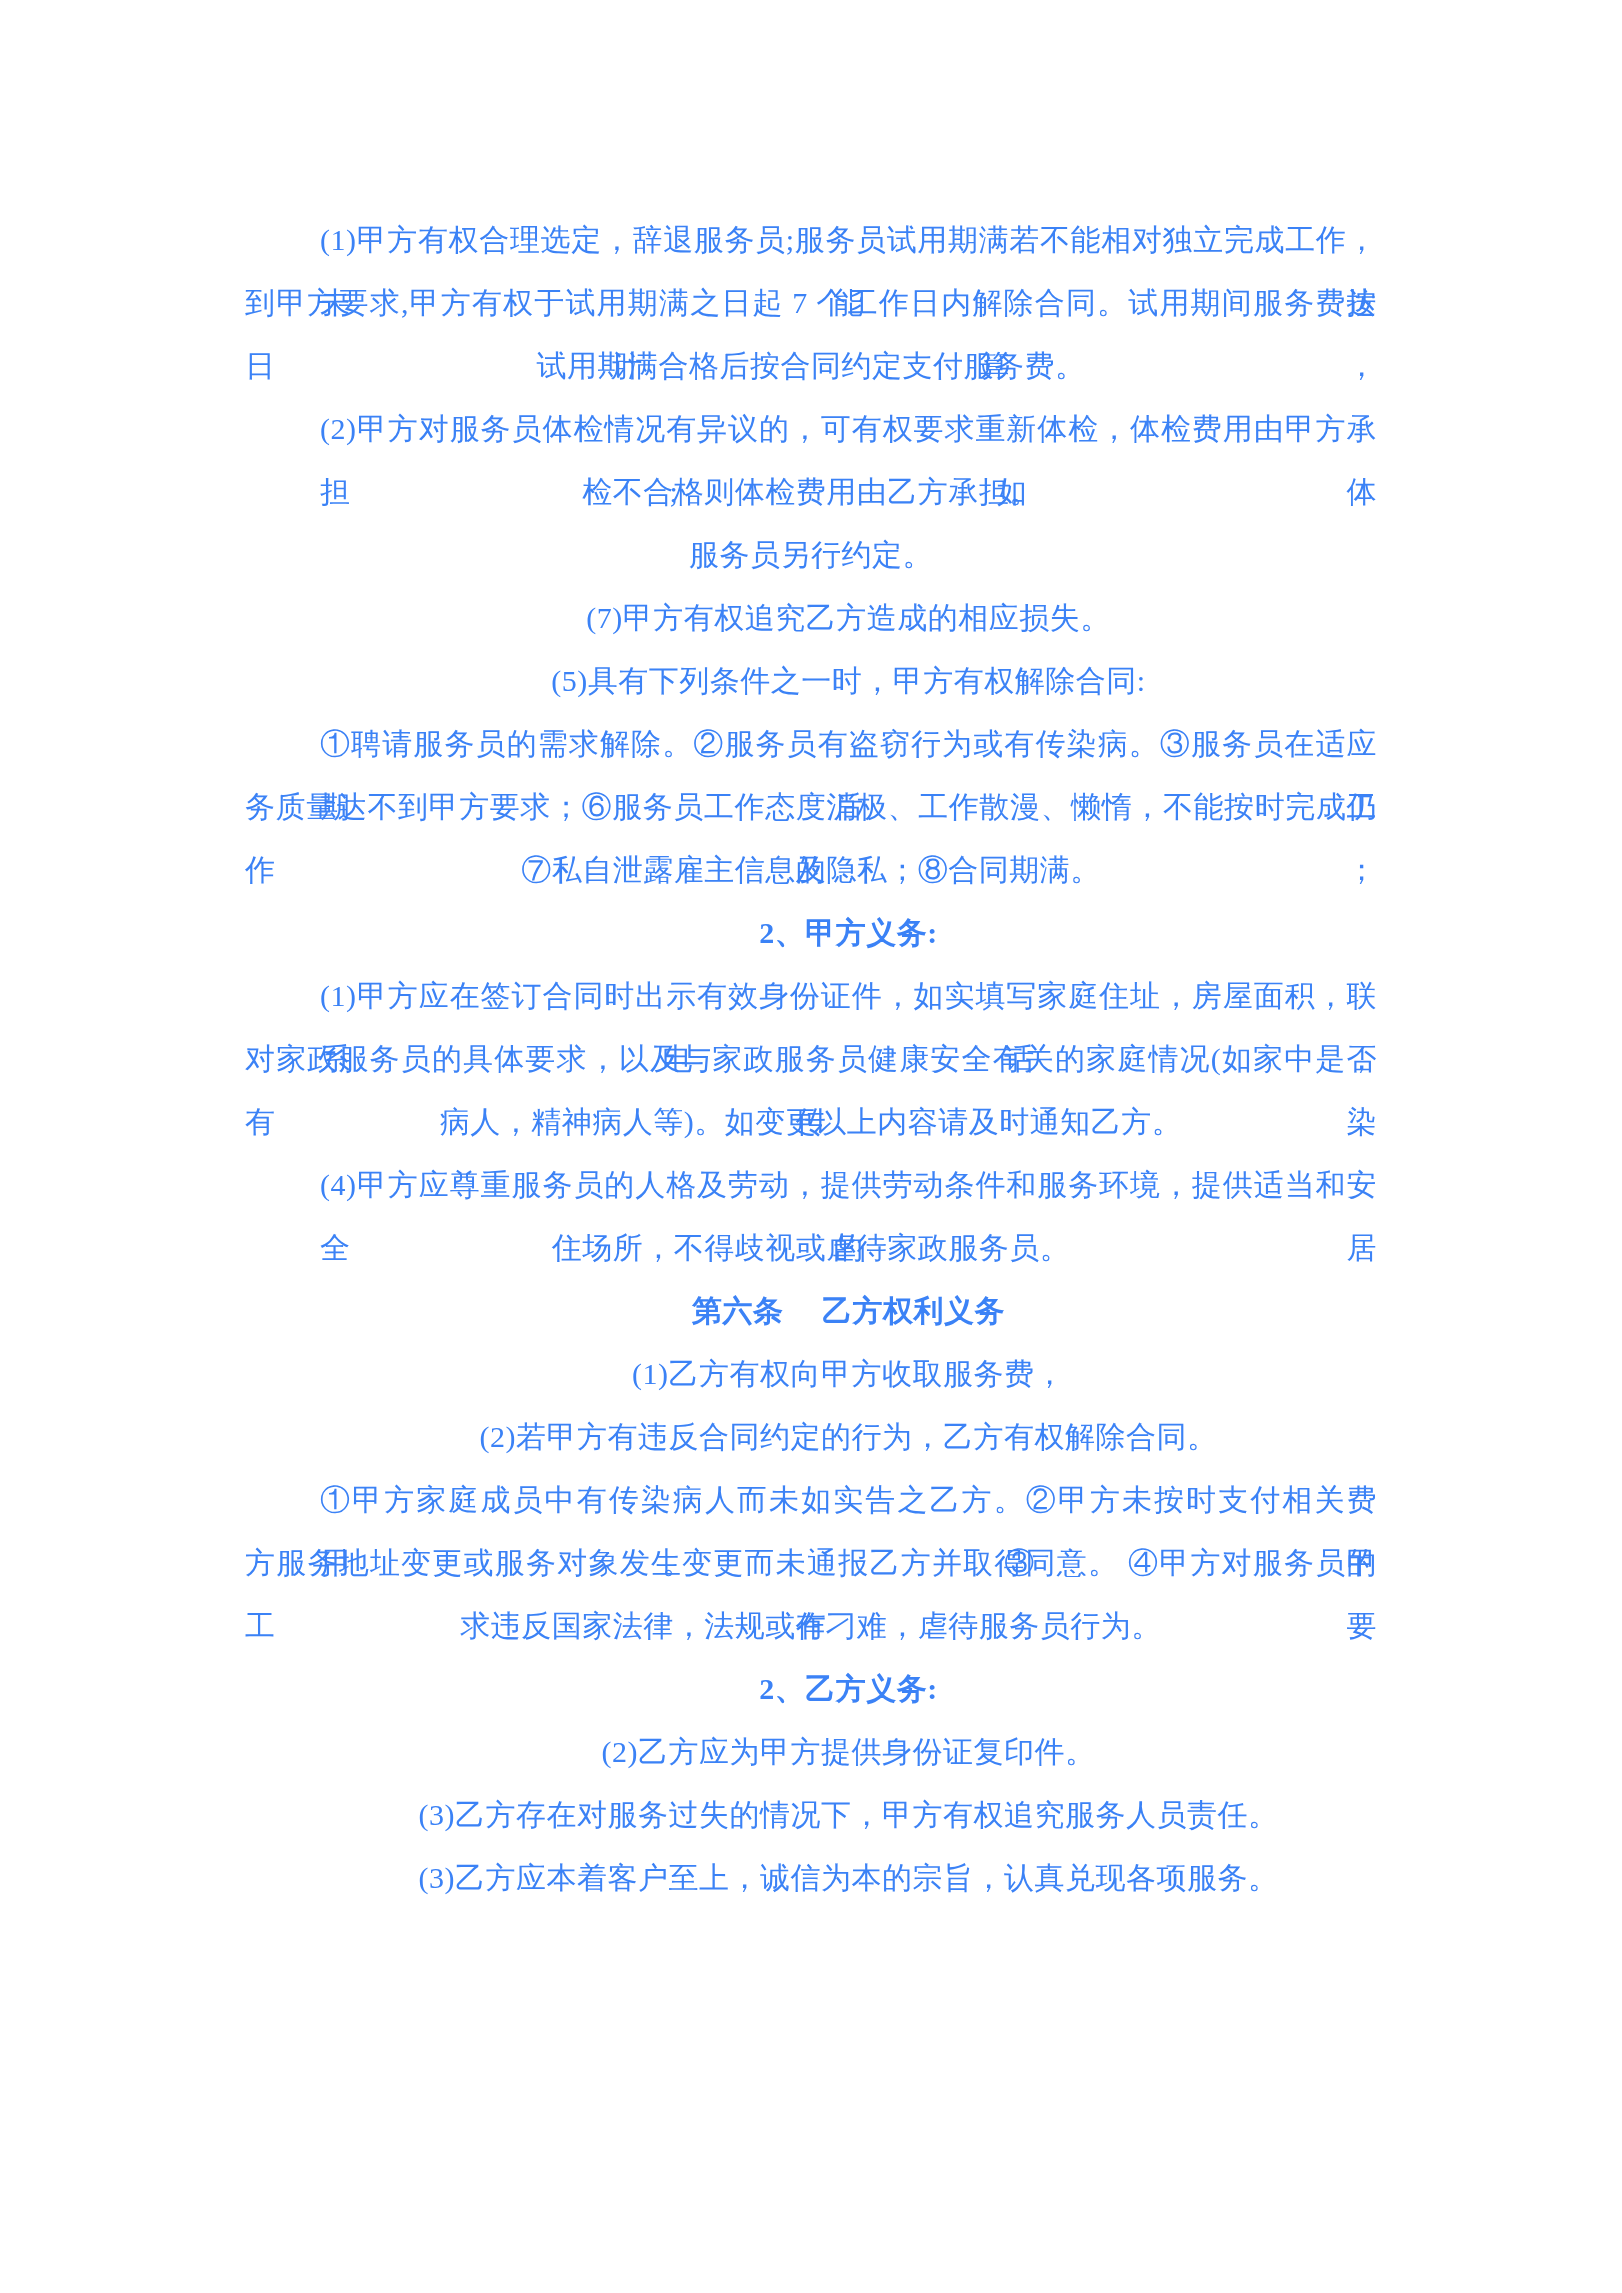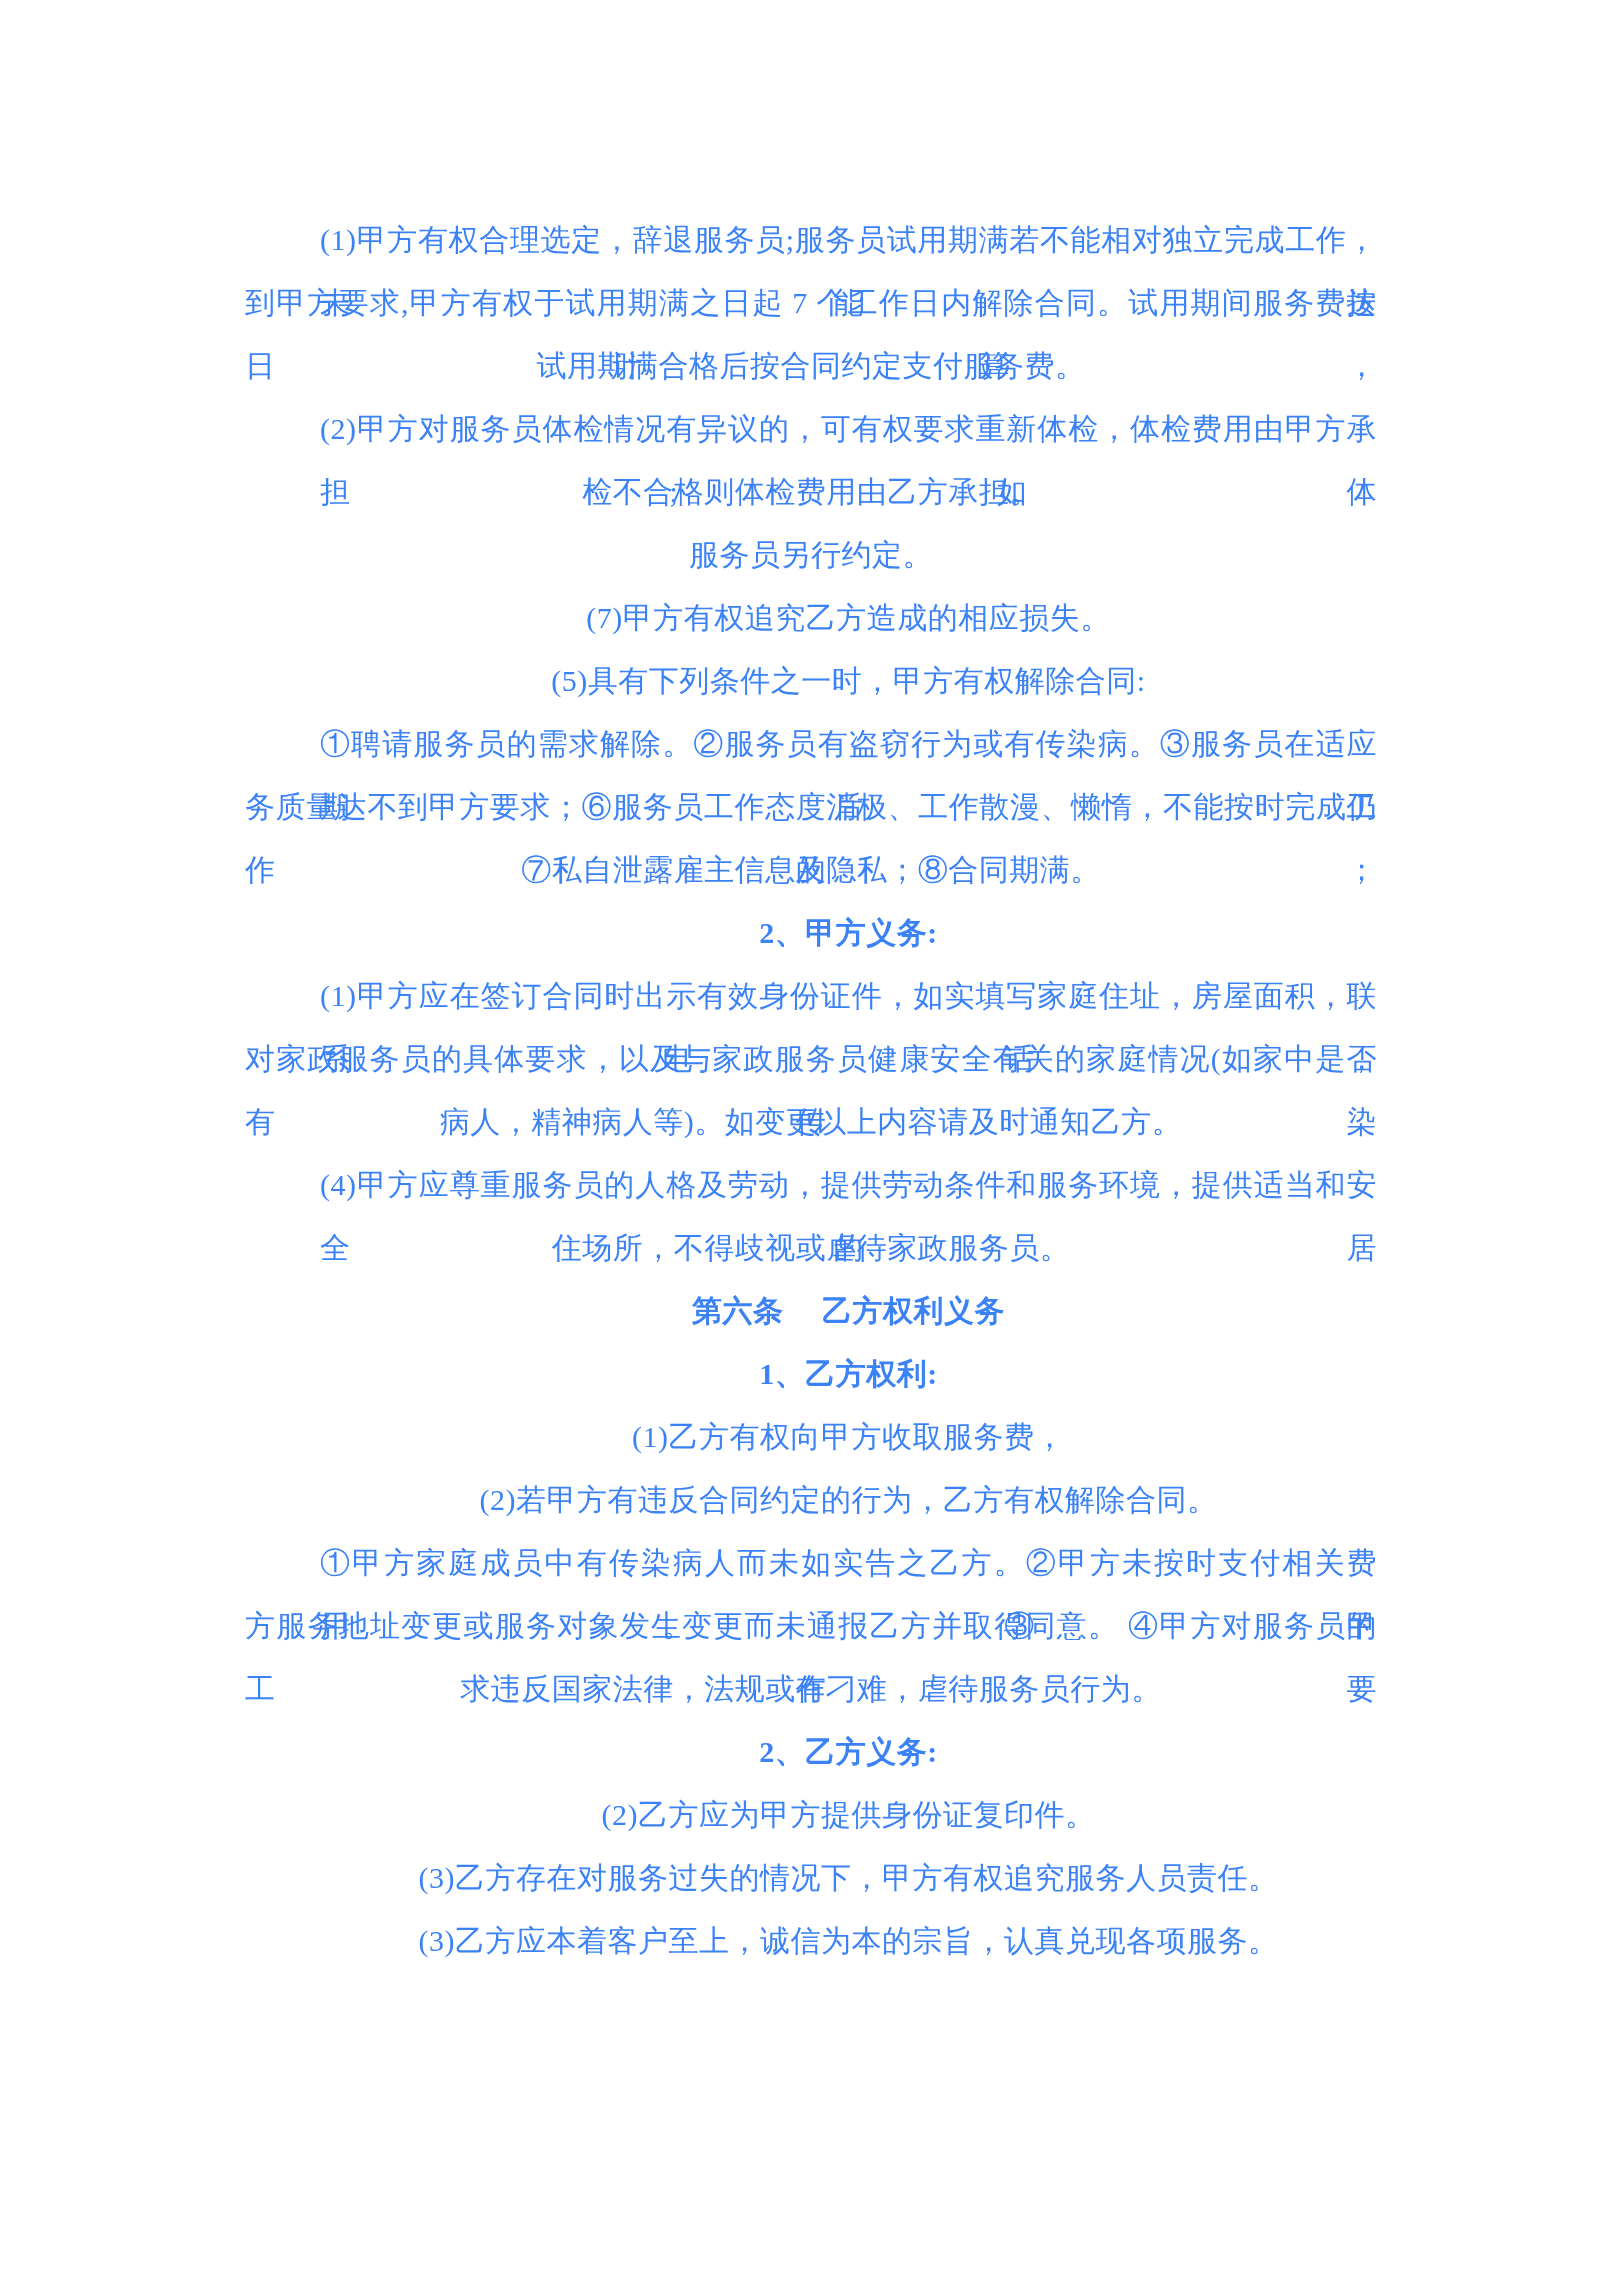--- a/index.html
+++ b/index.html
@@ -57,21 +57,20 @@
       <div class="line indent fill">①聘请服务员的需求解除。②服务员有盗窃行为或有传染病。③服务员在适应期后仍</div>
       <div class="line fill">务质量达不到甲方要求；⑥服务员工作态度消极、工作散漫、懒惰，不能按时完成工作的；</div>
       <div class="line">⑦私自泄露雇主信息及隐私；⑧合同期满。</div>
       <div class="line indent bold">2、甲方义务:</div>
       <div class="line indent fill">(1)甲方应在签订合同时出示有效身份证件，如实填写家庭住址，房屋面积，联系电话，</div>
       <div class="line fill">对家政服务员的具体要求，以及与家政服务员健康安全有关的家庭情况(如家中是否有传染</div>
       <div class="line">病人，精神病人等)。如变更以上内容请及时通知乙方。</div>
       <div class="line indent fill">(4)甲方应尊重服务员的人格及劳动，提供劳动条件和服务环境，提供适当和安全的居</div>
       <div class="line">住场所，不得歧视或虐待家政服务员。</div>
       <div class="line indent bold">第六条　 乙方权利义务</div>
-      <div class="line indent bold">1、乙方权利:</div>
       <div class="line indent">(1)乙方有权向甲方收取服务费，</div>
       <div class="line indent">(2)若甲方有违反合同约定的行为，乙方有权解除合同。</div>
       <div class="line indent fill">①甲方家庭成员中有传染病人而未如实告之乙方。②甲方未按时支付相关费用。③甲</div>
       <div class="line fill">方服务地址变更或服务对象发生变更而未通报乙方并取得同意。 ④甲方对服务员的工作要</div>
       <div class="line">求违反国家法律，法规或有刁难，虐待服务员行为。</div>
       <div class="line indent bold">2、乙方义务:</div>
       <div class="line indent">(2)乙方应为甲方提供身份证复印件。</div>
       <div class="line indent">(3)乙方存在对服务过失的情况下，甲方有权追究服务人员责任。</div>
       <div class="line indent">(3)乙方应本着客户至上，诚信为本的宗旨，认真兑现各项服务。</div>
     </div>

